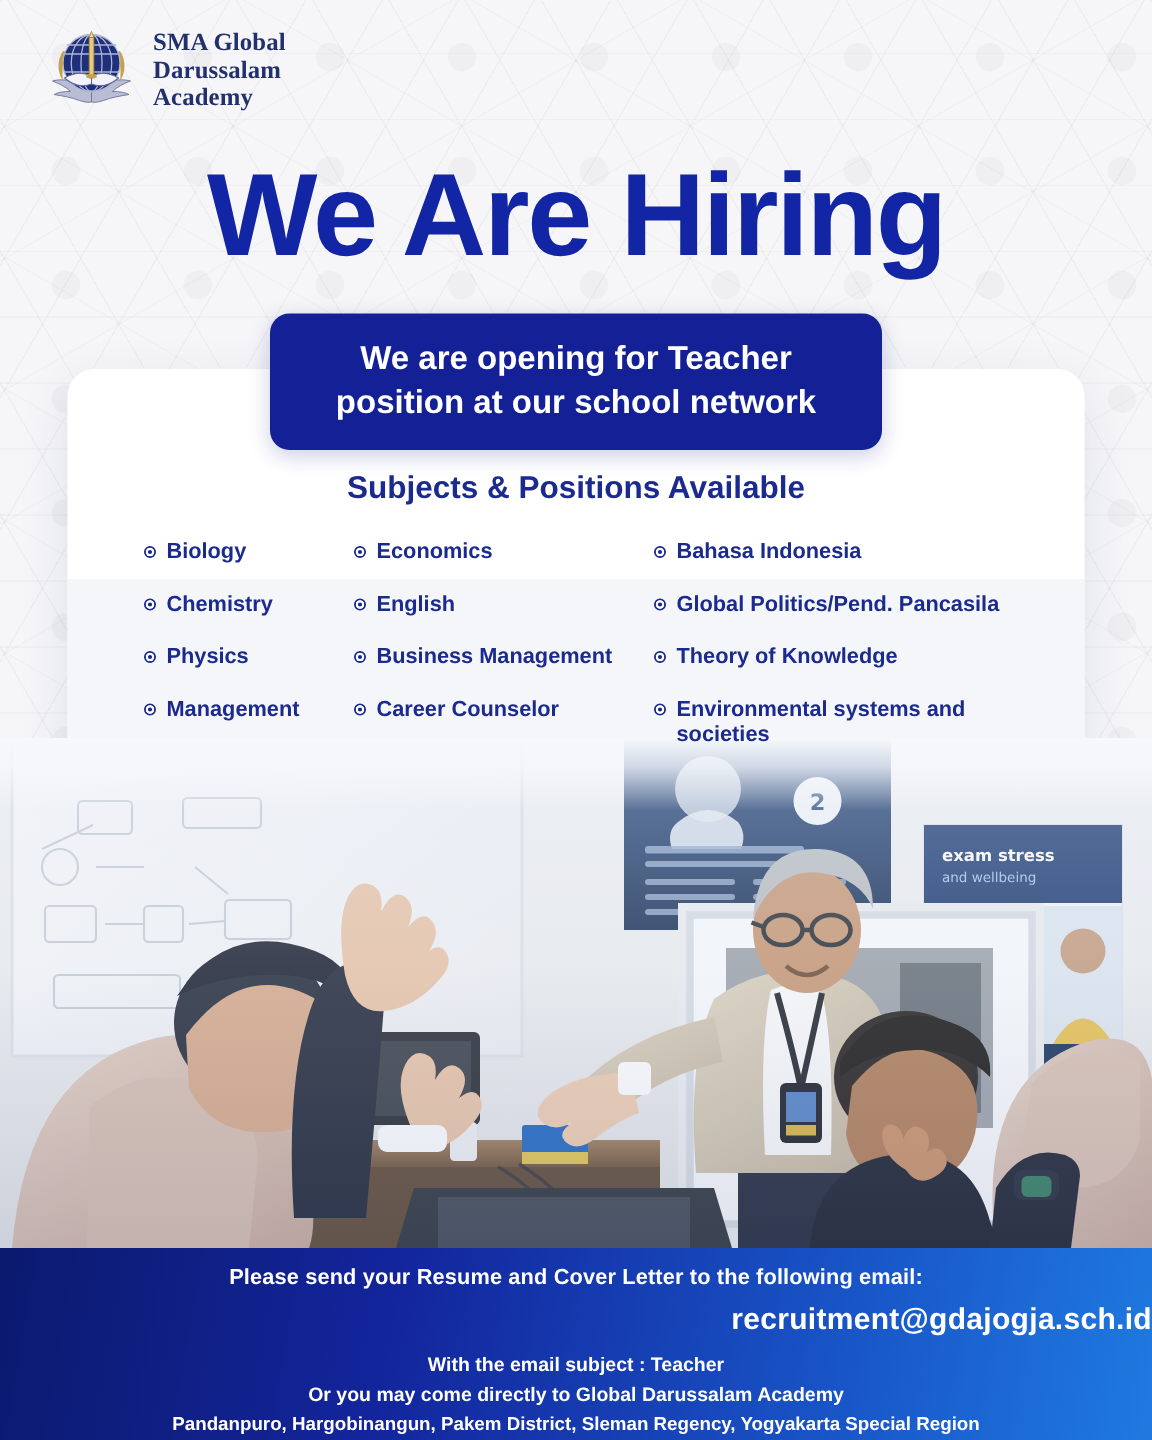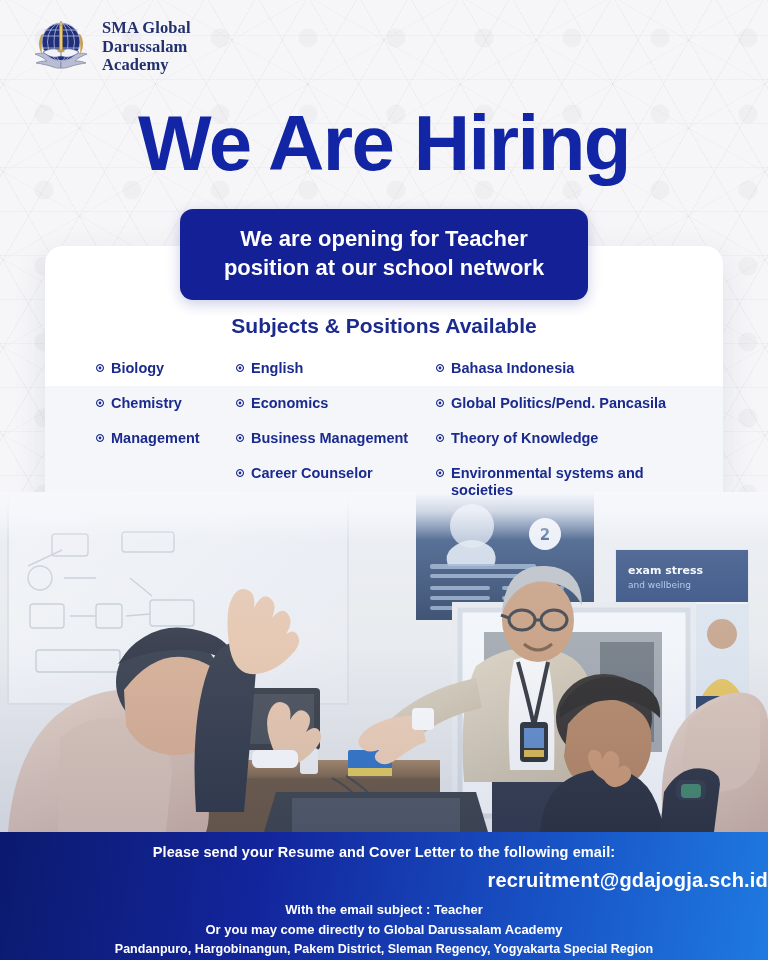--- a/index.html
+++ b/index.html
@@ -232,32 +232,36 @@
       <div class="subject">
         <span class="bullet"></span>
         <span>Biology</span>
       </div>
       <div class="subject">
         <span class="bullet"></span>
         <span>Chemistry</span>
       </div>
       <div class="subject">
         <span class="bullet"></span>
+        <span>Physics</span>
+      </div>
+      <div class="subject">
+        <span class="bullet"></span>
         <span>Management</span>
       </div>
     </div>
 
     <div class="col col-2">
       <div class="subject">
         <span class="bullet"></span>
+        <span>Economics</span>
+      </div>
+      <div class="subject">
+        <span class="bullet"></span>
         <span>English</span>
-      </div>
-      <div class="subject">
-        <span class="bullet"></span>
-        <span>Economics</span>
       </div>
       <div class="subject">
         <span class="bullet"></span>
         <span>Business Management</span>
       </div>
       <div class="subject">
         <span class="bullet"></span>
         <span>Career Counselor</span>
       </div>
     </div>

